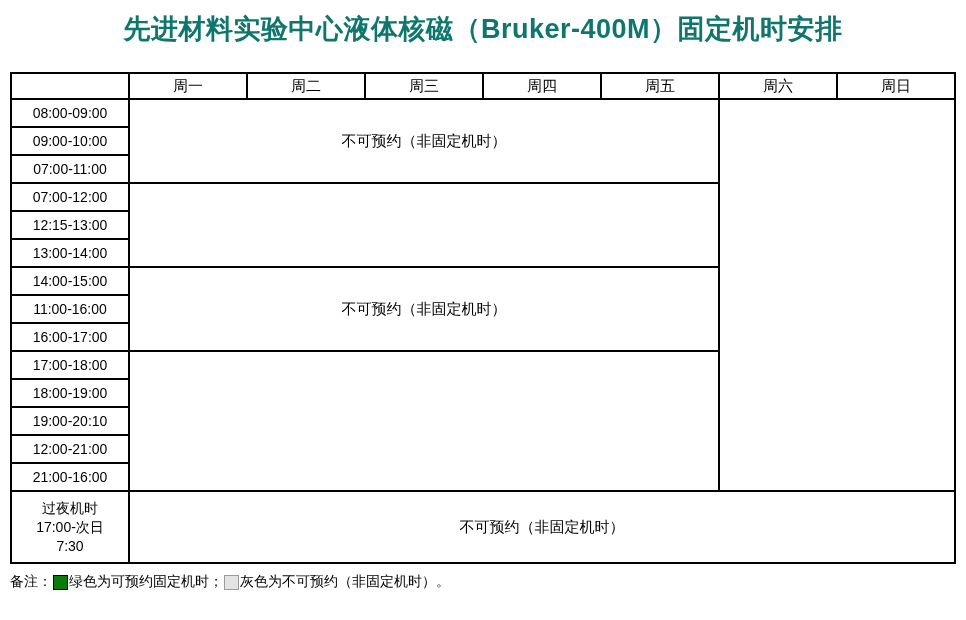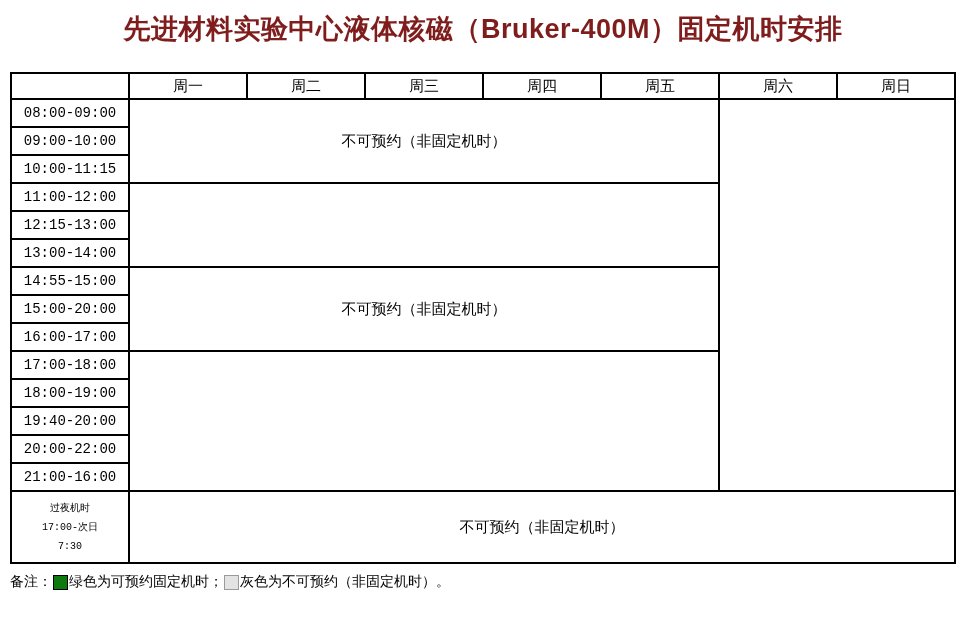--- a/index.html
+++ b/index.html
@@ -20,21 +20,21 @@
     height: 620px;
   }
   .title {
     text-align: center;
     font-family: "Liberation Sans", "DejaVu Sans", sans-serif;
     font-size: 27px;
     font-weight: bold;
     letter-spacing: 0.5px;
     padding-top: 10px;
     line-height: 38px;
-    color: #7f1d1d;
+    color: #0f766e;
   }
   .subtitle {
     text-align: center;
     font-family: "Liberation Serif", "DejaVu Serif", serif;
     font-size: 16.5px;
     font-weight: bold;
     margin-top: 17px;
     color: #000;
   }
   .table-wrap {
@@ -59,28 +59,28 @@
     height: 24px;
   }
   th.day {
     font-family: "Liberation Serif", "DejaVu Serif", serif;
     font-size: 15px;
     font-weight: normal;
     height: 24px;
     border-radius: 6px;
   }
   td.timecell {
-    font-family: Liberation Mono, monospace;
+    font-family: Liberation Sans, sans-serif;
     font-size: 14px;
     height: 26px;
     white-space: nowrap;
     background: #ffffff;
   }
   td.timecell.overnight {
-    font-size: 10px;
+    font-size: 14px;
     line-height: 19px;
     height: 66px;
     padding: 2px 12px;
   }
   td.slot-green {
     background: #55802f;
     color: #ffffff;
     font-family: "Liberation Sans", "DejaVu Sans", sans-serif;
     font-size: 18px;
   }
@@ -146,57 +146,57 @@
 
         <tr>
           <td class="timecell">08:00-09:00</td>
           <td class="slot-gray" colspan="5" rowspan="3">不可预约（非固定机时）</td>
           <td class="weekend-green" colspan="2" rowspan="14">可预约固定机时</td>
         </tr>
         <tr>
           <td class="timecell">09:00-10:00</td>
         </tr>
         <tr>
-          <td class="timecell">10:00-11:15</td>
-        </tr>
-
-        <tr>
-          <td class="timecell">11:00-12:00</td>
+          <td class="timecell">07:00-11:00</td>
+        </tr>
+
+        <tr>
+          <td class="timecell">07:00-12:00</td>
           <td class="slot-green" colspan="5" rowspan="3">可预约固定机时</td>
         </tr>
         <tr>
           <td class="timecell">12:15-13:00</td>
         </tr>
         <tr>
           <td class="timecell">13:00-14:00</td>
         </tr>
 
         <tr>
-          <td class="timecell">14:55-15:00</td>
+          <td class="timecell">14:00-15:00</td>
           <td class="slot-gray" colspan="5" rowspan="3">不可预约（非固定机时）</td>
         </tr>
         <tr>
-          <td class="timecell">15:00-20:00</td>
+          <td class="timecell">11:00-16:00</td>
         </tr>
         <tr>
           <td class="timecell">16:00-17:00</td>
         </tr>
 
         <tr>
           <td class="timecell">17:00-18:00</td>
           <td class="slot-green" colspan="5" rowspan="5">可预约固定机时</td>
         </tr>
         <tr>
           <td class="timecell">18:00-19:00</td>
         </tr>
         <tr>
-          <td class="timecell">19:40-20:00</td>
-        </tr>
-        <tr>
-          <td class="timecell">20:00-22:00</td>
+          <td class="timecell">19:00-20:10</td>
+        </tr>
+        <tr>
+          <td class="timecell">12:00-21:00</td>
         </tr>
         <tr>
           <td class="timecell">21:00-16:00</td>
         </tr>
 
         <tr>
           <td class="timecell overnight">
             <div>过夜机时</div>
             <div>17:00-次日</div>
             <div>7:30</div>

